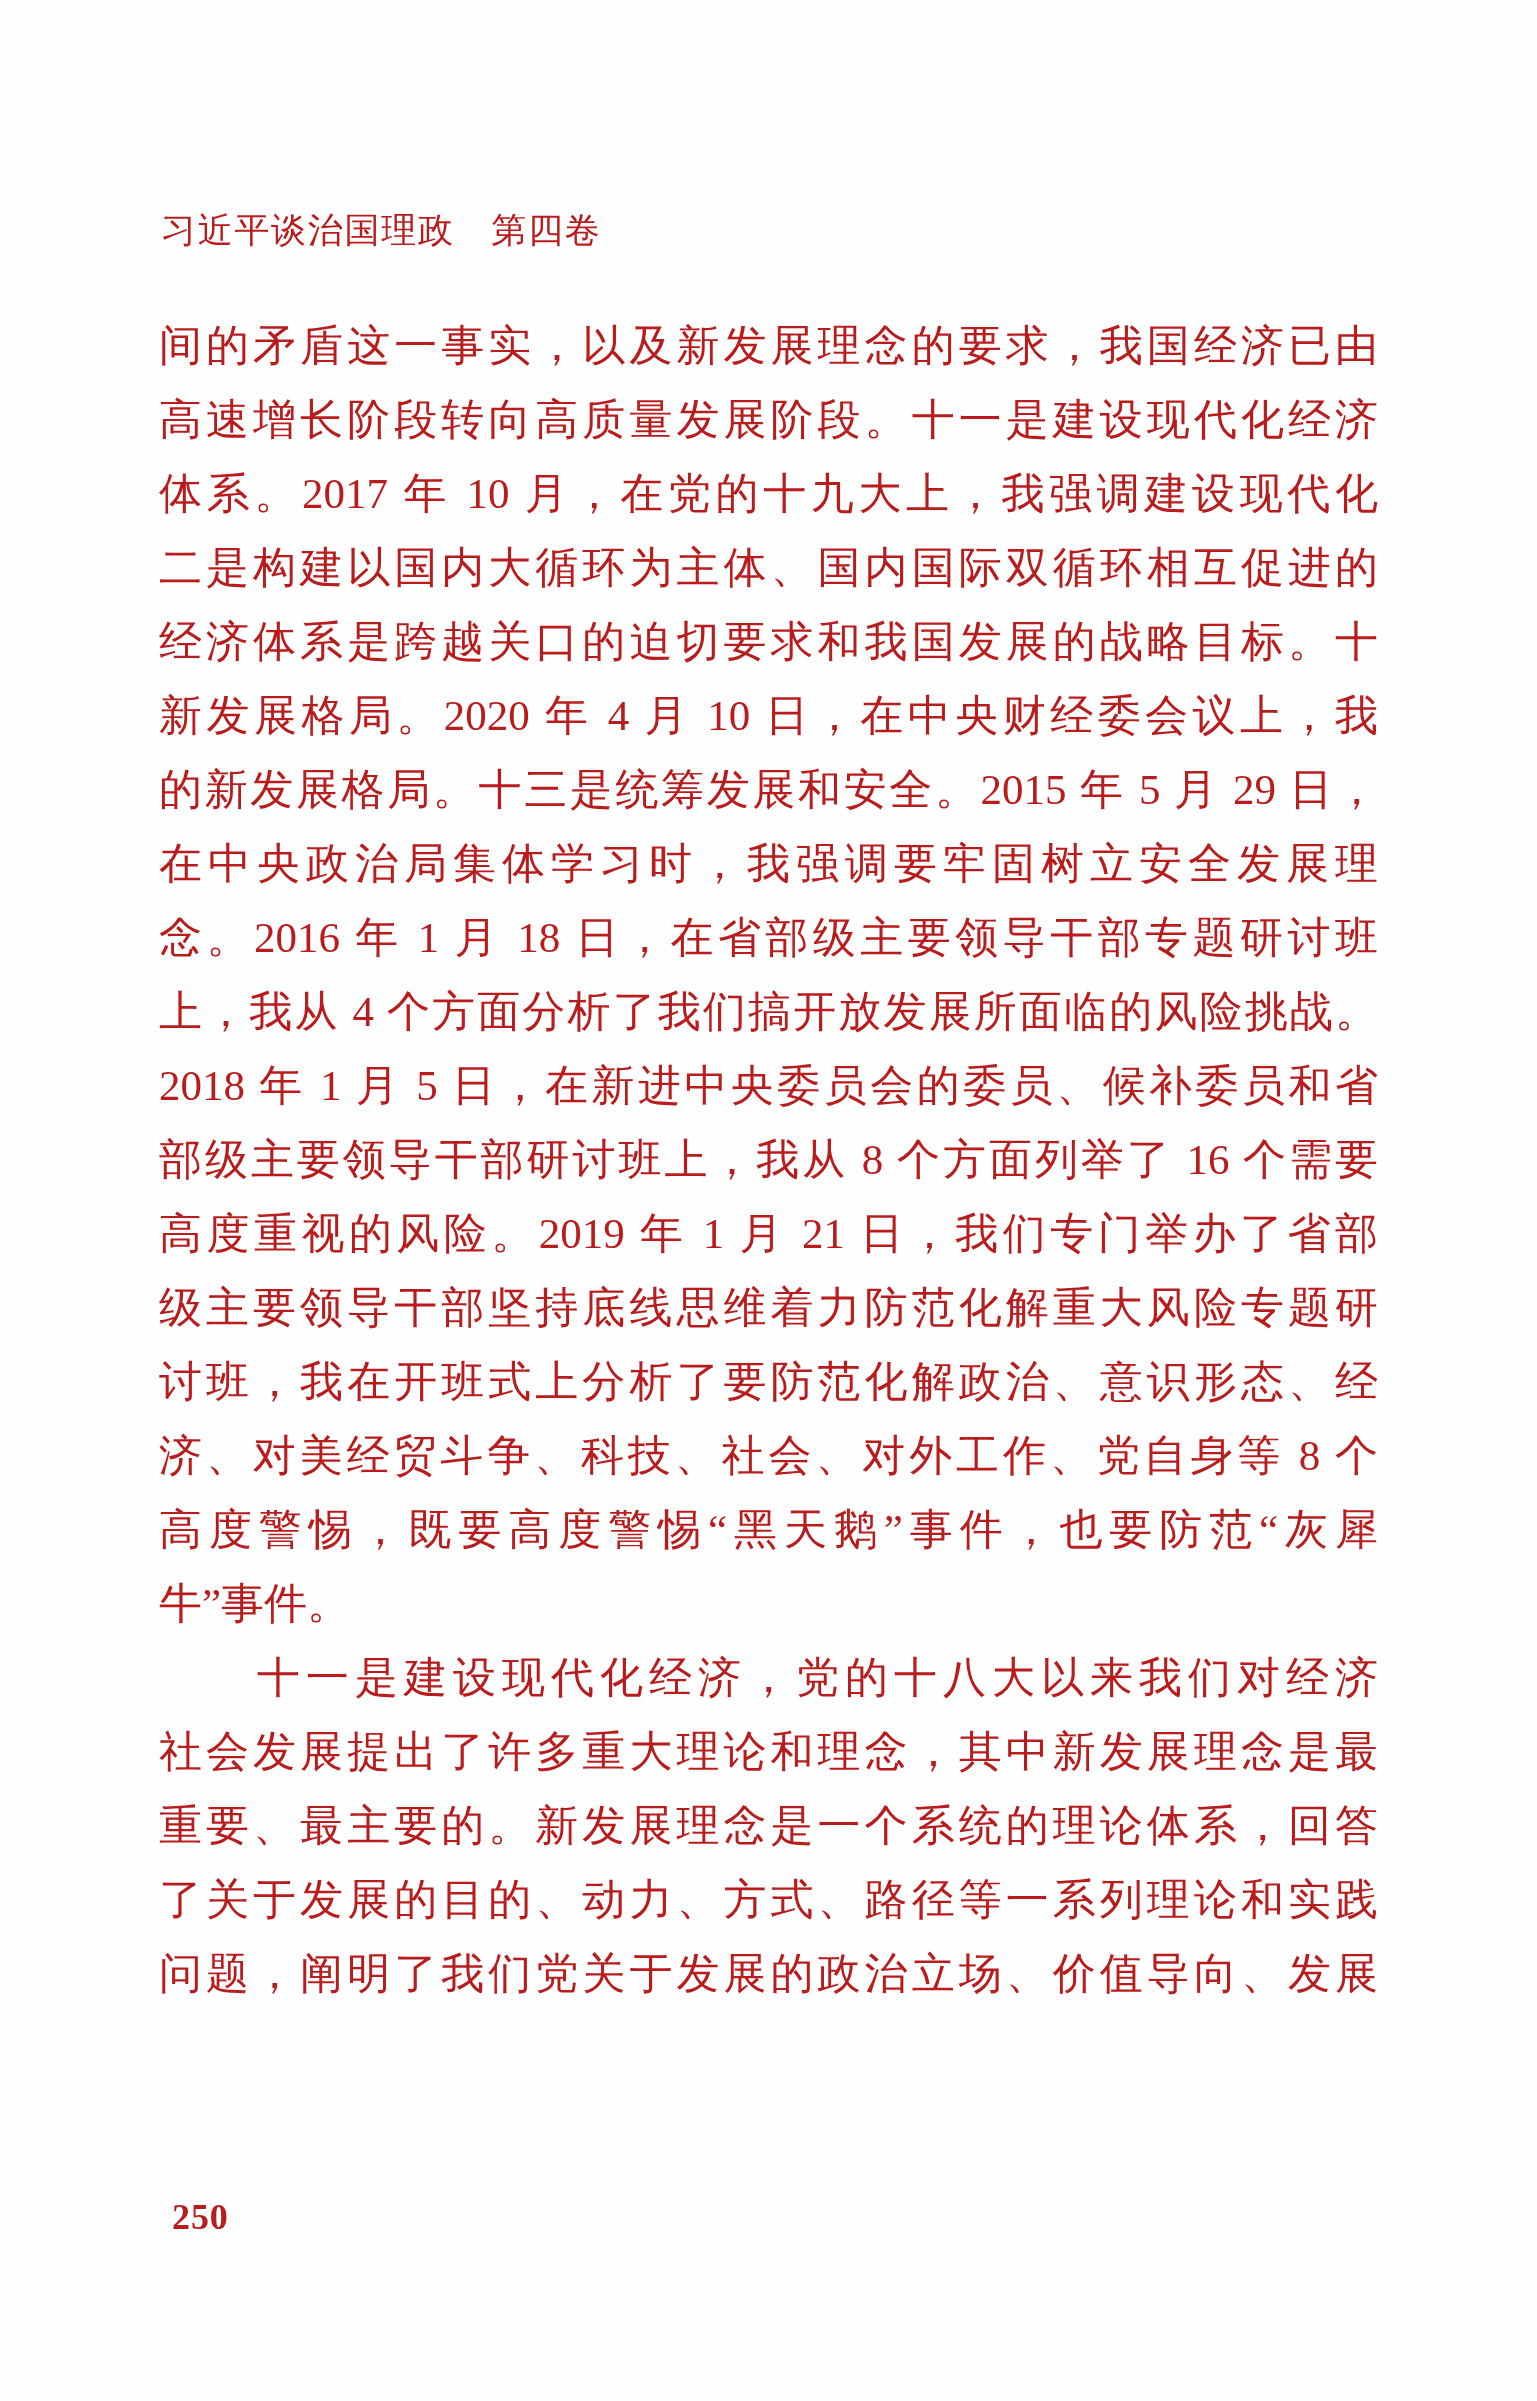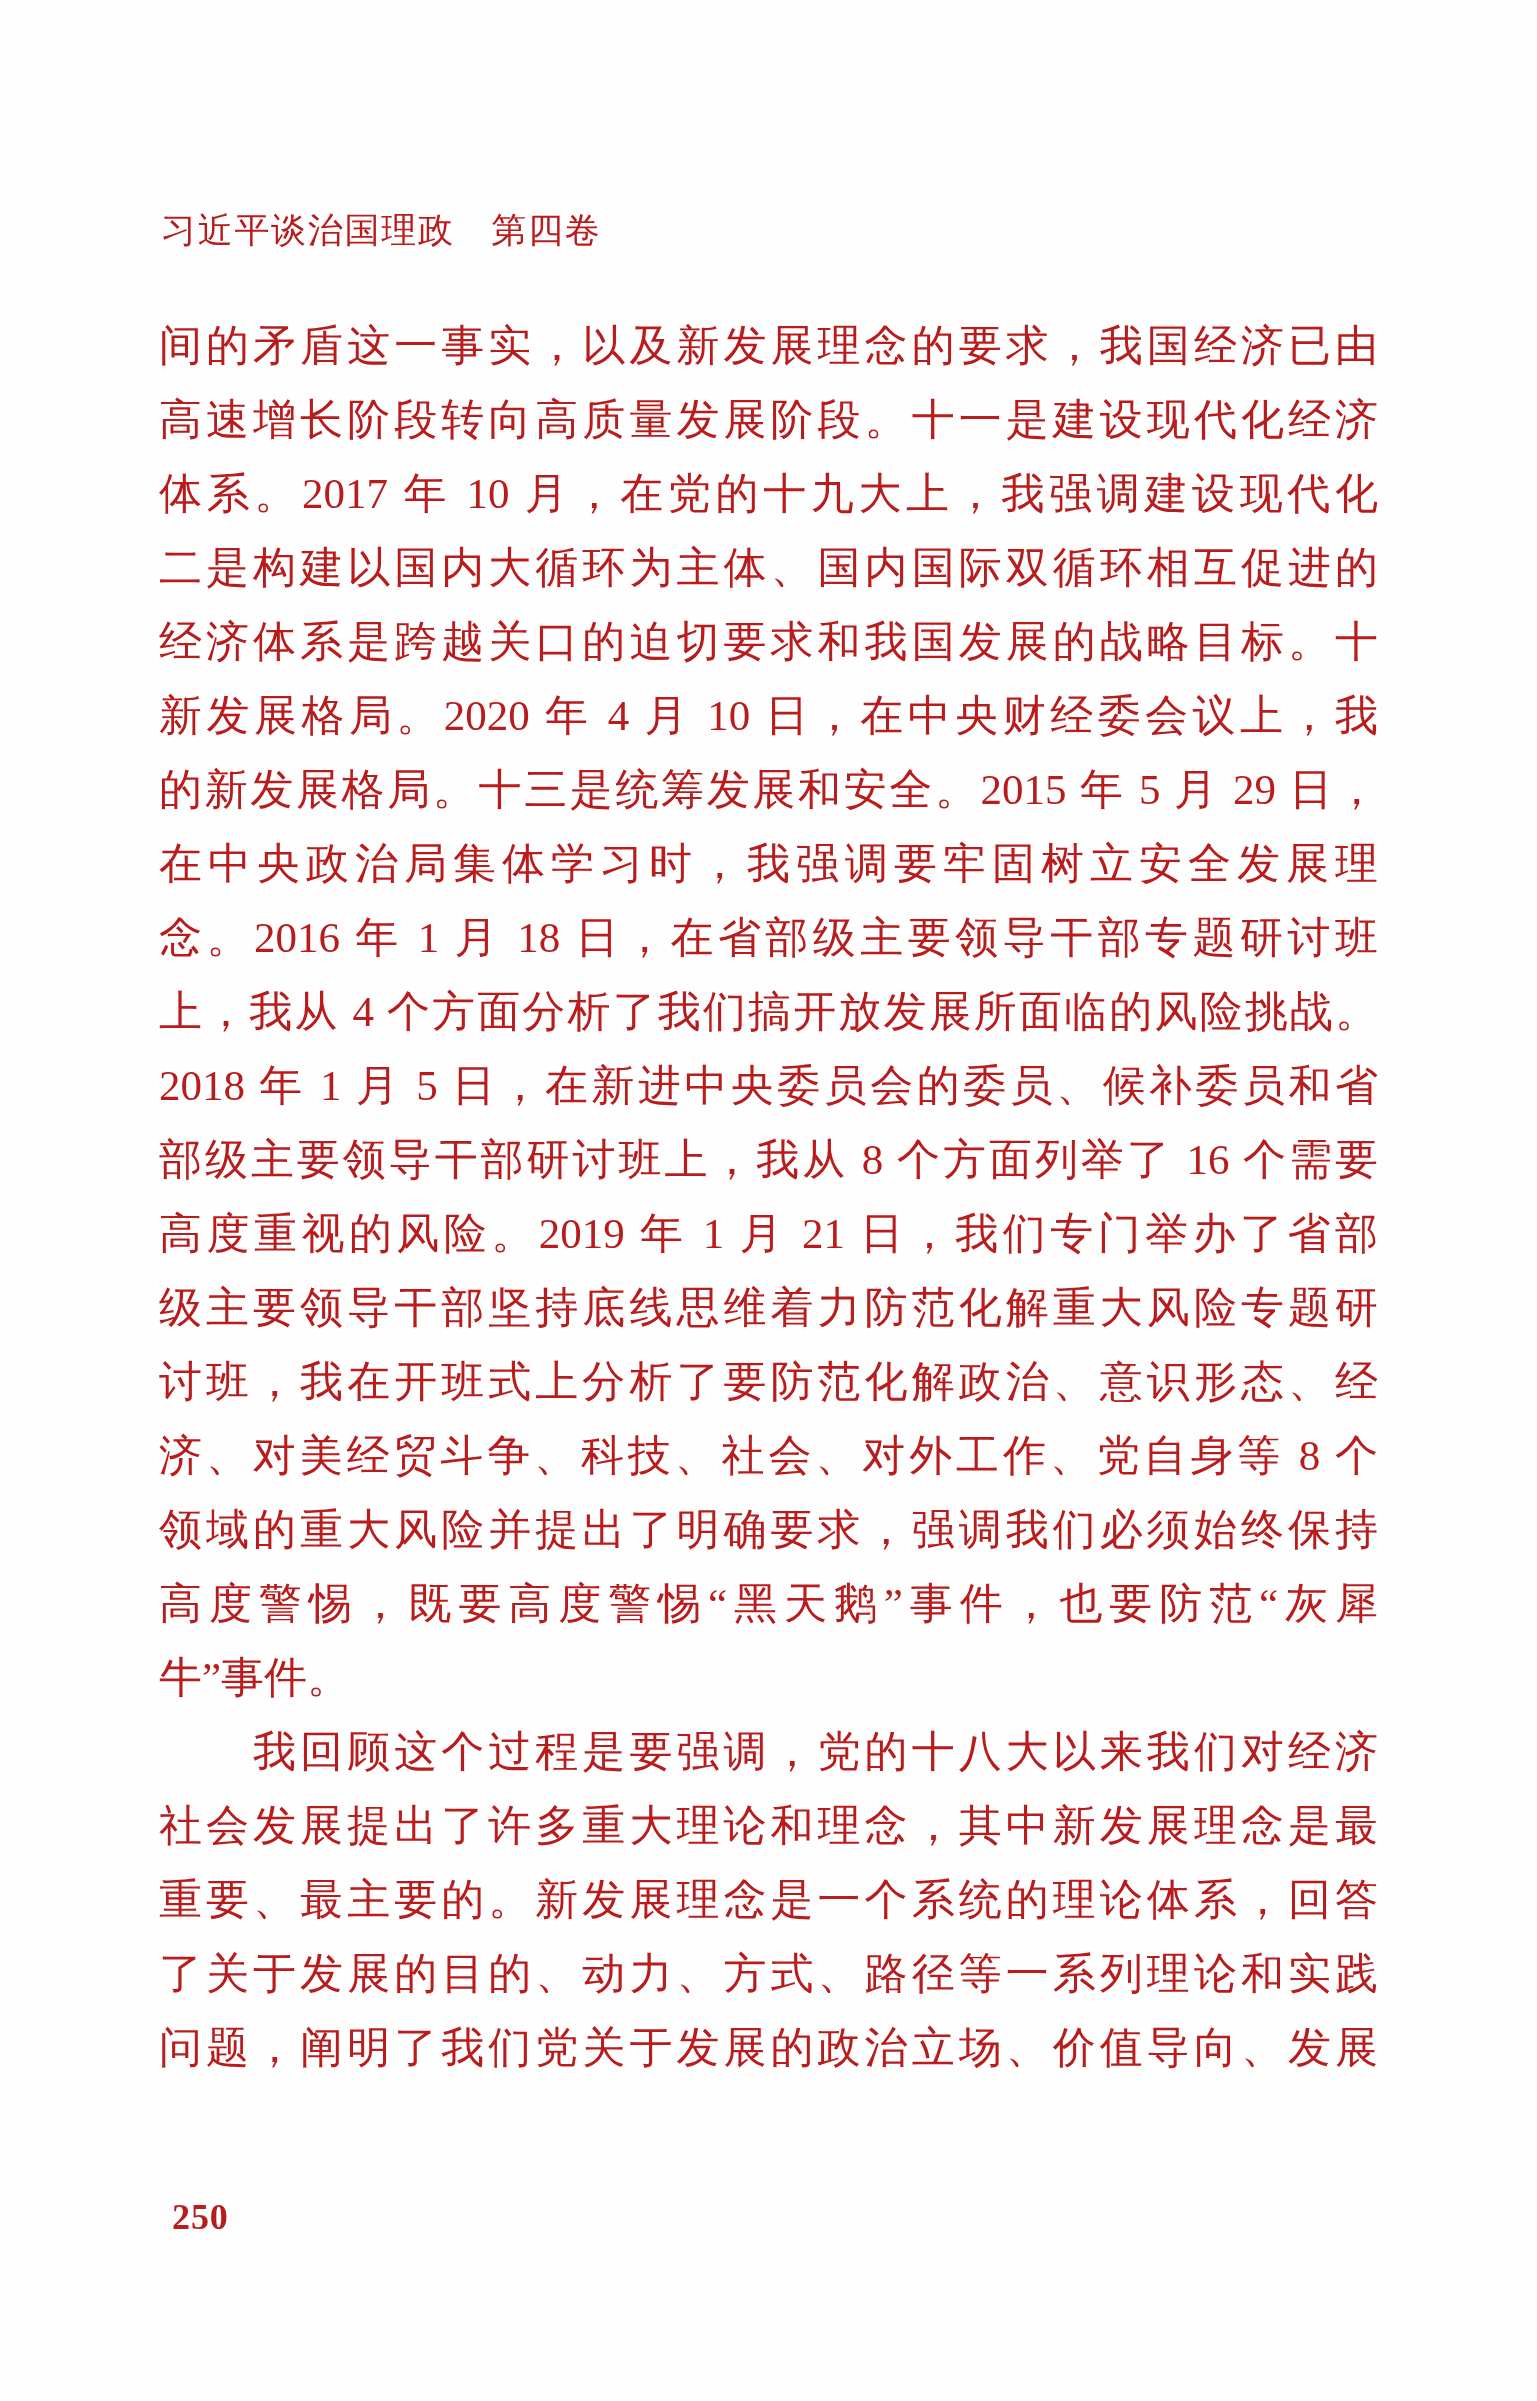--- a/index.html
+++ b/index.html
@@ -69,24 +69,23 @@
     <div class="ln">的新发展格局。十三是统筹发展和安全。2015 年 5 月 29 日，</div>
     <div class="ln">在中央政治局集体学习时，我强调要牢固树立安全发展理</div>
     <div class="ln">念。2016 年 1 月 18 日，在省部级主要领导干部专题研讨班</div>
     <div class="ln">上，我从 4 个方面分析了我们搞开放发展所面临的风险挑战。</div>
     <div class="ln">2018 年 1 月 5 日，在新进中央委员会的委员、候补委员和省</div>
     <div class="ln">部级主要领导干部研讨班上，我从 8 个方面列举了 16 个需要</div>
     <div class="ln">高度重视的风险。2019 年 1 月 21 日，我们专门举办了省部</div>
     <div class="ln">级主要领导干部坚持底线思维着力防范化解重大风险专题研</div>
     <div class="ln">讨班，我在开班式上分析了要防范化解政治、意识形态、经</div>
     <div class="ln">济、对美经贸斗争、科技、社会、对外工作、党自身等 8 个</div>
-    <div class="ln">领域的重大风险并提出了明确要求，强调我们必须始终保持</div>
     <div class="ln">高度警惕，既要高度警惕“黑天鹅”事件，也要防范“灰犀</div>
     <div class="ln ln-short">牛”事件。</div>
-    <div class="ln">　　我回顾这个过程是要强调，党的十八大以来我们对经济</div>
+    <div class="ln">　　十一是建设现代化经济，党的十八大以来我们对经济</div>
     <div class="ln">社会发展提出了许多重大理论和理念，其中新发展理念是最</div>
     <div class="ln">重要、最主要的。新发展理念是一个系统的理论体系，回答</div>
     <div class="ln">了关于发展的目的、动力、方式、路径等一系列理论和实践</div>
     <div class="ln">问题，阐明了我们党关于发展的政治立场、价值导向、发展</div>
   </div>
 
   <div class="page-number">250</div>
 
 </div>
 

